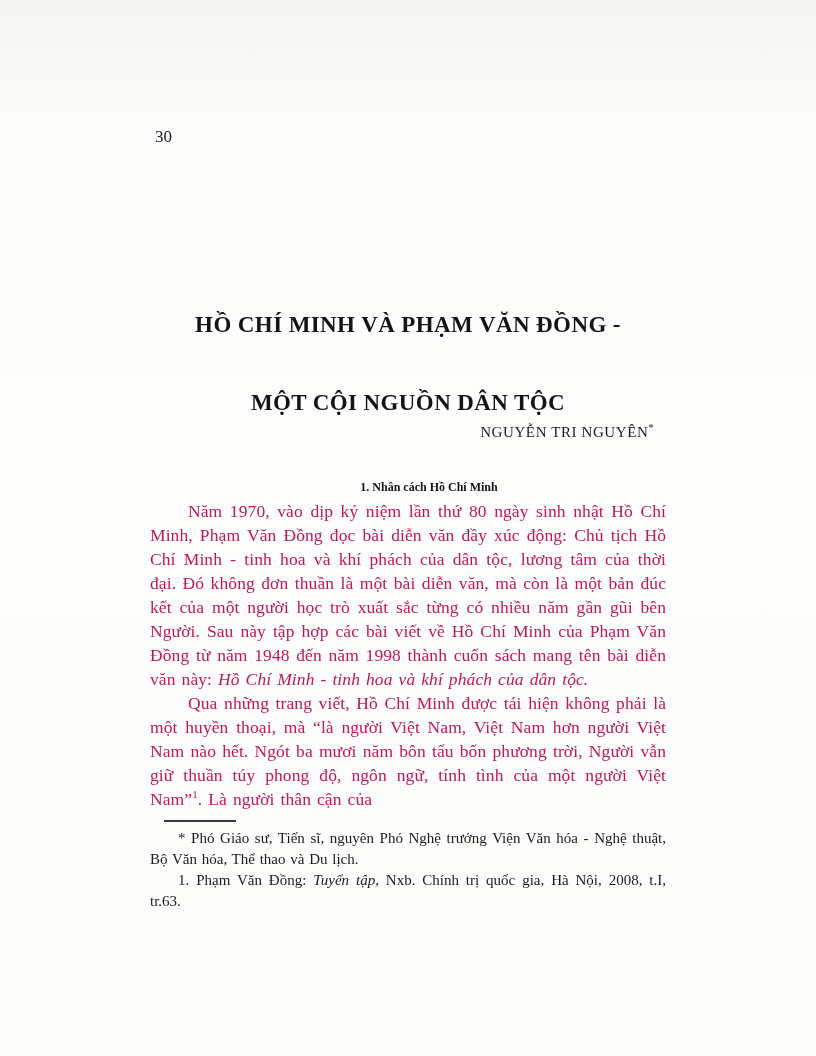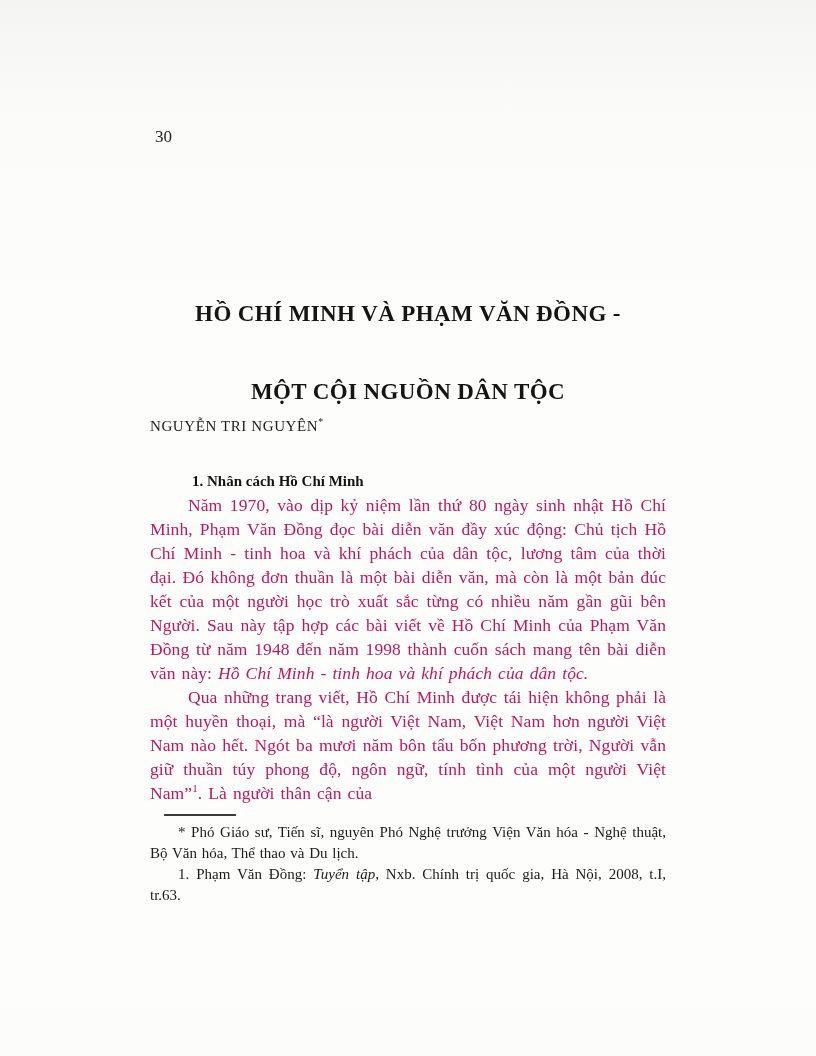--- a/index.html
+++ b/index.html
@@ -21,56 +21,57 @@
     position: absolute;
     left: 155px;
     top: 127px;
     font-size: 17px;
     color: #222;
   }
 
   .article {
     position: absolute;
     left: 150px;
-    top: 4px;
+    top: 15px;
     width: 516px;
   }
 
   .title-block {
     margin-top: 290px;
     text-align: center;
     font-weight: bold;
     font-size: 23px;
     line-height: 39px;
     letter-spacing: 0.4px;
     color: #141414;
   }
 
   .author-line {
-    margin-top: 5px;
+    text-align: right;
     padding-right: 12px;
     font-size: 15px;
     letter-spacing: 0.6px;
     color: #1c1c1c;
     line-height: 20px;
   }
 
   .author-line sup {
     font-size: 10px;
     vertical-align: super;
     line-height: 0;
   }
 
   .section-heading {
     margin-top: 33px;
     margin-left: 42px;
     font-weight: bold;
-    font-size: 15px;
+    font-size: 12px;
     line-height: 24px;
     color: #141414;
+    text-align: center;
   }
 
   .body-text {
     font-size: 17.5px;
     line-height: 24px;
     text-align: justify;
     word-spacing: 1.5px;
     letter-spacing: 0.1px;
     color: #be185d;
   }

